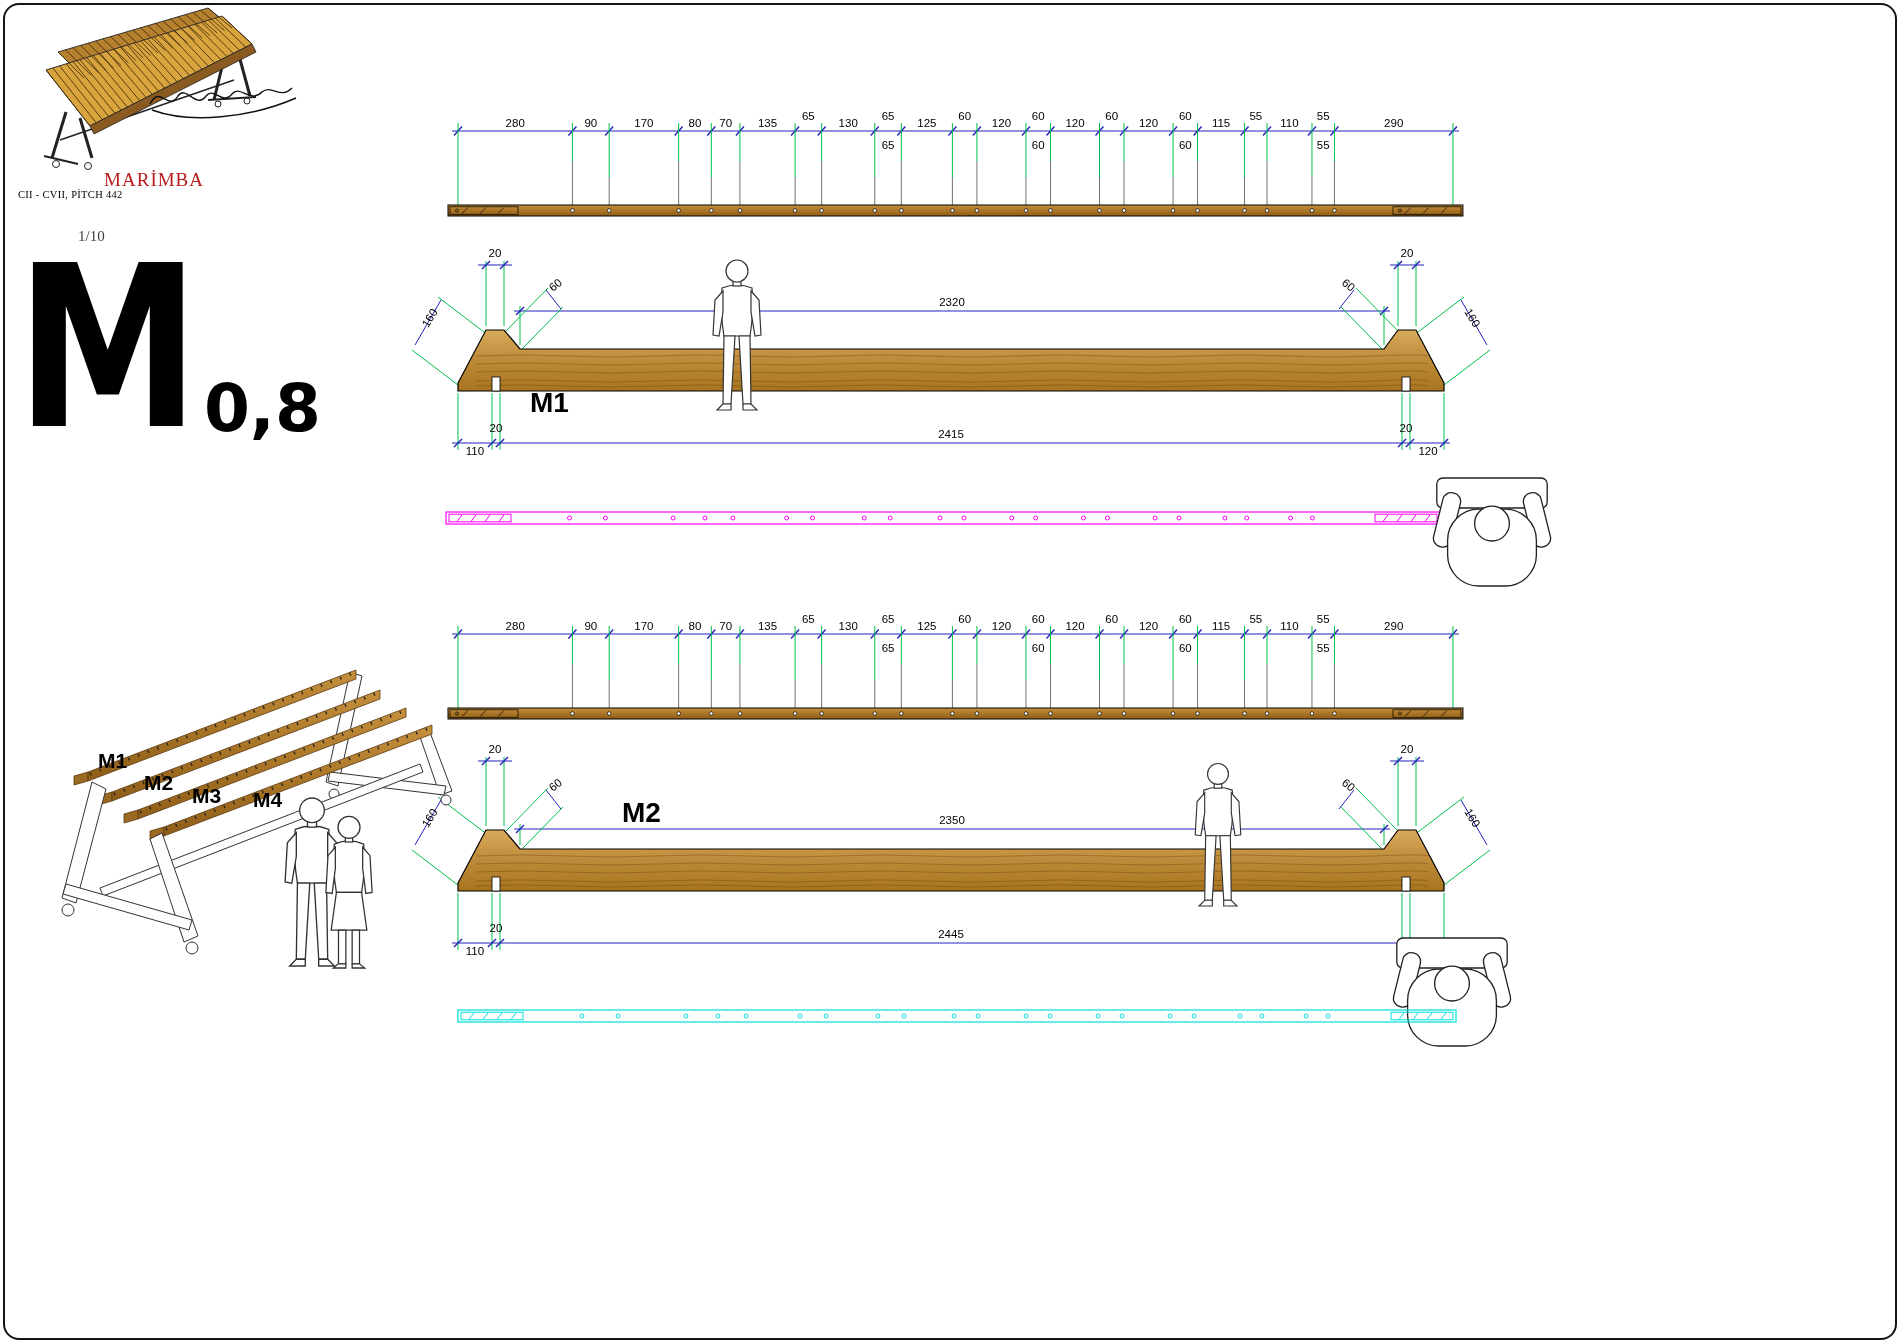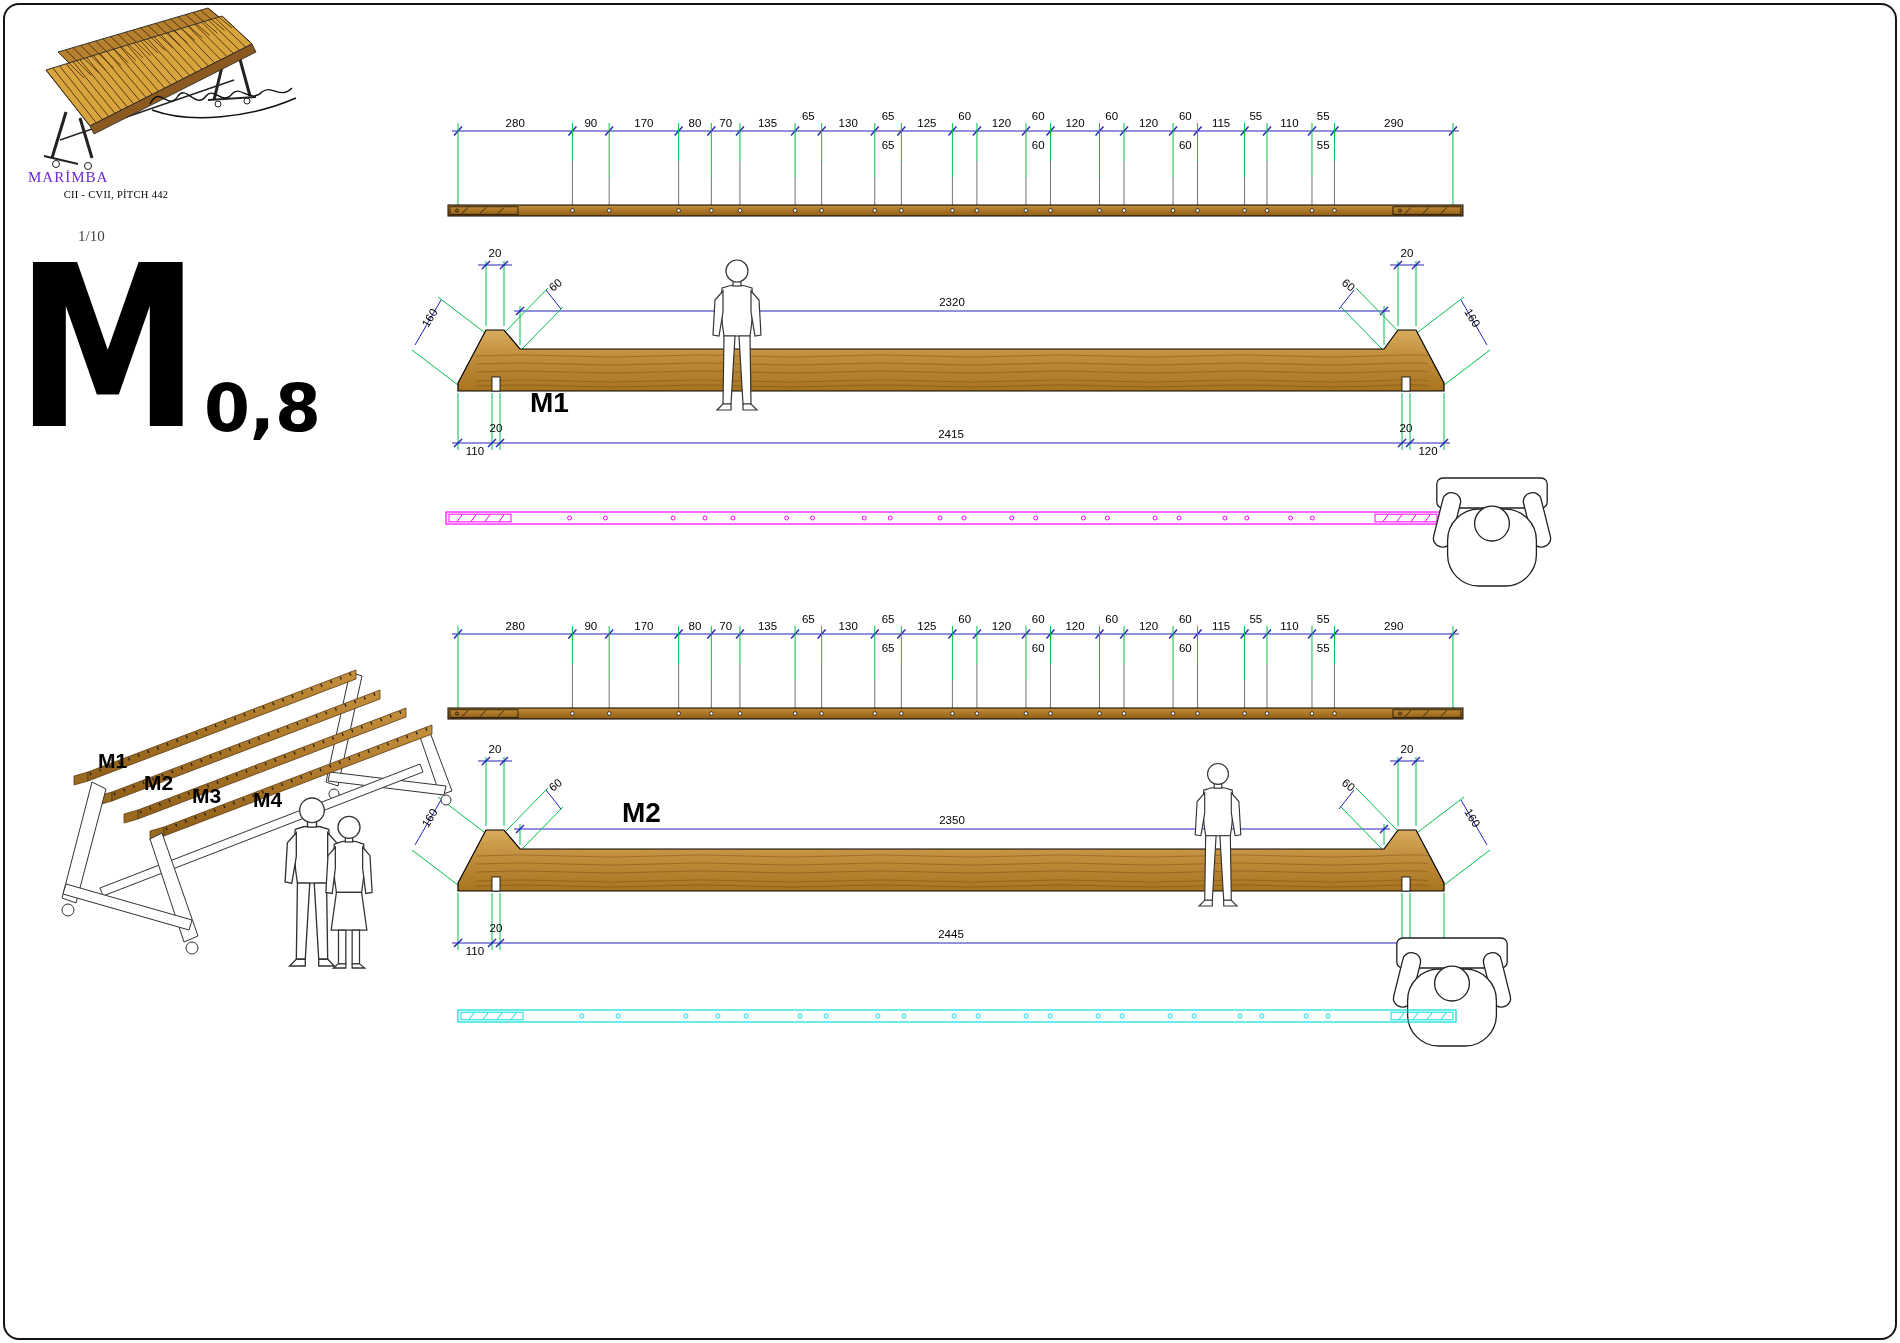--- a/index.html
+++ b/index.html
@@ -11,23 +11,23 @@
   .frame{position:absolute;inset:3px;border:2.5px solid #151515;border-radius:16px;pointer-events:none}
   svg{position:absolute;left:0;top:0}
   svg text{font-family:"Liberation Sans",sans-serif}
   .ext{stroke:var(--ext);stroke-width:1;fill:none}
   .dml{stroke:var(--dim);stroke-width:1;fill:none}
   .tick{stroke:var(--dim);stroke-width:1.4}
   text.dim{font-size:11.5px;fill:#000}
   text.viewlabel{font-size:28px;font-weight:bold;fill:#000}
   text.isolabel{font-size:21px;font-weight:bold;fill:#000}
   .frm{fill:#fdfdfd;stroke:#333;stroke-width:1}
-  .tb-name{position:absolute;left:28px;top:169px;width:176px;text-align:left;
-           font-family:"Liberation Serif",serif;font-size:15px;letter-spacing:1px;color:#6d28d9}
-  .tb-range{position:absolute;left:18px;top:189px;width:196px;text-align:center;
+  .tb-name{position:absolute;left:28px;top:169px;width:176px;text-align:right;
+           font-family:"Liberation Serif",serif;font-size:19px;letter-spacing:1px;color:#b91c1c}
+  .tb-range{position:absolute;left:18px;top:189px;width:196px;text-align:left;
            font-family:"Liberation Serif",serif;font-size:10.5px;letter-spacing:.3px;color:#000}
   .tb-scale{position:absolute;left:78px;top:228px;font-family:"Liberation Serif",serif;
            font-size:15px;color:#404040}
   .tb-letter{position:absolute;left:16px;top:258px;display:flex;align-items:flex-end;color:#000;
            font-family:"DejaVu Sans",sans-serif;font-weight:bold}
   .tb-letter .big{font-size:225px;line-height:.8;display:inline-block;
            transform:scaleX(.82);transform-origin:left bottom}
   .tb-letter .sub{font-size:66px;line-height:1;margin-left:-36px;transform:translateY(4px)}
 </style>
 </head>

